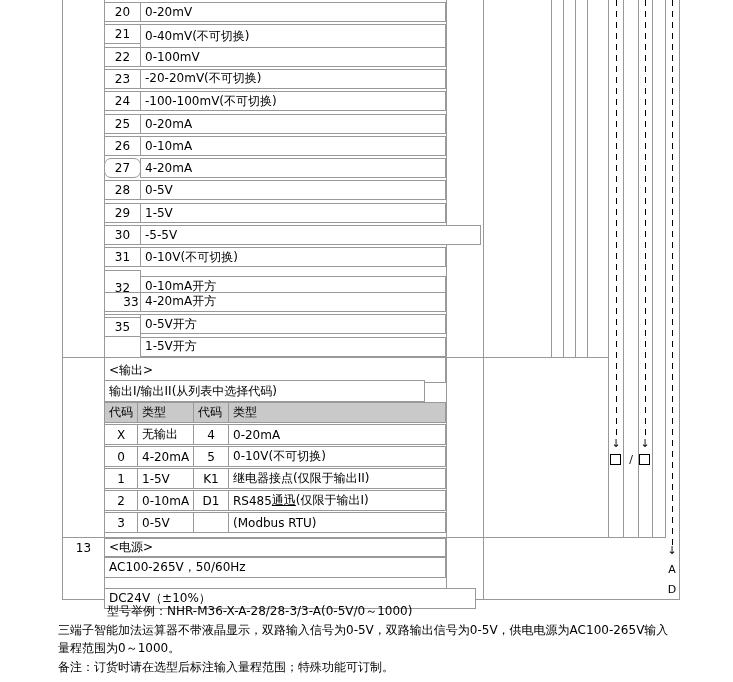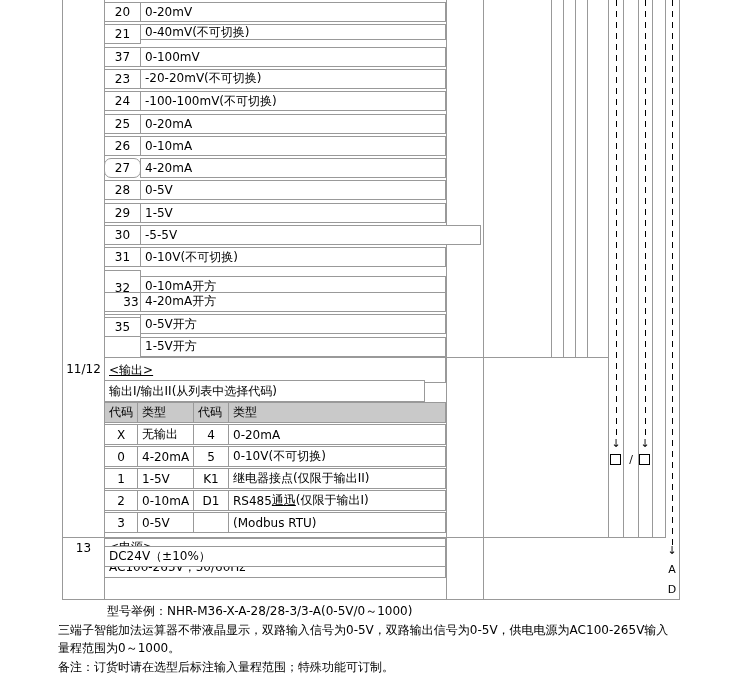--- a/index.html
+++ b/index.html
@@ -44,22 +44,22 @@
   <div class="vd" style="left:672px;top:0;height:545px;"></div>
 
   <div class="hl" style="left:62px;top:357px;width:546px;"></div>
   <div class="hl" style="left:62px;top:537px;width:604px;"></div>
   <div class="hl" style="left:62px;top:599px;width:618px;"></div>
 
   <div id="input-rows">
       <div class="cell center" style="left: 104px; top: 2px; width: 37px; height: 20px;">20</div>
       <div class="cell" style="left: 140px; top: 2px; width: 306px; height: 20px;">0-20mV</div>
       <div class="cell center" style="left: 104px; top: 24.3px; width: 37px; height: 20px;">21</div>
-      <div class="cell" style="left: 140px; top: 24.3px; width: 306px; height: 16px; text-align: center;">0-40mV(不可切换)</div>
-      <div class="cell center" style="left: 104px; top: 46.6px; width: 37px; height: 20px;">37</div>
+      <div class="cell" style="left: 140px; top: 24.3px; width: 306px; height: 24px; text-align: center;">0-40mV(不可切换)</div>
+      <div class="cell center" style="left: 104px; top: 46.6px; width: 37px; height: 20px;">22</div>
       <div class="cell" style="left: 140px; top: 46.6px; width: 306px; height: 20px;">0-100mV</div>
       <div class="cell center" style="left: 104px; top: 68.9px; width: 37px; height: 20px;">23</div>
       <div class="cell" style="left: 140px; top: 68.9px; width: 306px; height: 20px;">-20-20mV(不可切换)</div>
       <div class="cell center" style="left: 104px; top: 91.2px; width: 37px; height: 20px;">24</div>
       <div class="cell" style="left: 140px; top: 91.2px; width: 306px; height: 20px;">-100-100mV(不可切换)</div>
       <div class="cell center" style="left: 104px; top: 113.5px; width: 37px; height: 20px;">25</div>
       <div class="cell" style="left: 140px; top: 113.5px; width: 306px; height: 20px;">0-20mA</div>
       <div class="cell center" style="left: 104px; top: 135.8px; width: 37px; height: 20px;">26</div>
       <div class="cell" style="left: 140px; top: 135.8px; width: 306px; height: 20px;">0-10mA</div>
       <div class="cell center" style="left: 104px; top: 158.1px; width: 37px; height: 20px; border-radius: 7px;">27</div>
@@ -75,22 +75,21 @@
       <div class="cell center" style="left: 104px; top: 269.6px; width: 37px; height: 36px;">32</div>
       <div class="cell" style="left: 140px; top: 276px; width: 306px; height: 20px;">0-10mA开方</div>
       <div class="cell center" style="left: 104px; top: 291.9px; width: 37px; height: 20px; padding-left: 17px;">33</div>
       <div class="cell" style="left: 140px; top: 291.9px; width: 306px; height: 20px;">4-20mA开方</div>
       <div class="cell center" style="left: 104px; top: 314.2px; width: 37px; height: 20px;">34</div>
       <div class="cell" style="left: 140px; top: 314.2px; width: 306px; height: 20px;">0-5V开方</div>
       <div class="cell center" style="left: 104px; top: 317px; width: 37px; height: 20px;">35</div>
       <div class="cell" style="left: 140px; top: 336.5px; width: 306px; height: 20px;">1-5V开方</div>
     </div>
 
-  <div class="lbl" style="left:63px;top:357px;width:41px;height:180px;padding-top:5px;">11/12</div>
-  <div class="cell" style="left:104px;top:357px;width:342px;height:26px;text-decoration:underline;">
+  <div class="cell" style="left:104px;top:357px;width:342px;height:26px;">
     <span>&lt;输出&gt;</span>
   </div>
   <div class="cell" style="left:104px;top:380px;width:321px;height:22px;">
     <span>输出I/输出II(从列表中选择代码)</span>
   </div>
   <div id="output-header">
       <div class="cell hdr" style="left: 104px; top: 402px; width: 34px; height: 21px;">代码</div>
       <div class="cell hdr" style="left: 137px; top: 402px; width: 57px; height: 21px;">类型</div>
       <div class="cell hdr" style="left: 193px; top: 402px; width: 36px; height: 21px;">代码</div>
       <div class="cell hdr" style="left: 228px; top: 402px; width: 218px; height: 21px;">类型</div>
@@ -138,21 +137,21 @@
       </div>
     </div>
 
   <div class="lbl" style="left:63px;top:538px;width:41px;height:60px;padding-top:3px;">13</div>
   <div class="cell" style="left:104px;top:538px;width:342px;height:19px;">
     <span>&lt;电源&gt;</span>
   </div>
   <div class="cell" style="left:104px;top:557px;width:342px;height:21px;">
     <span>AC100-265V，50/60Hz</span>
   </div>
-  <div class="cell" style="left:104px;top:546px;width:342px;height:21px;">
+  <div class="cell" style="left:104px;top:588px;width:372px;height:21px;">
     <span>DC24V（±10%）</span>
   </div>
 
   <div class="glyph" style="left:610px;top:437px;">↓</div>
   <div class="glyph" style="left:639px;top:437px;">↓</div>
   <div class="sq" style="left:610px;top:454px;"></div>
   <div class="glyph" style="left:625px;top:453px;">/</div>
   <div class="sq" style="left:639px;top:454px;"></div>
   <div class="glyph" style="left:666px;top:544px;">↓</div>
   <div class="glyph" style="left:666px;top:563px;">A</div>

